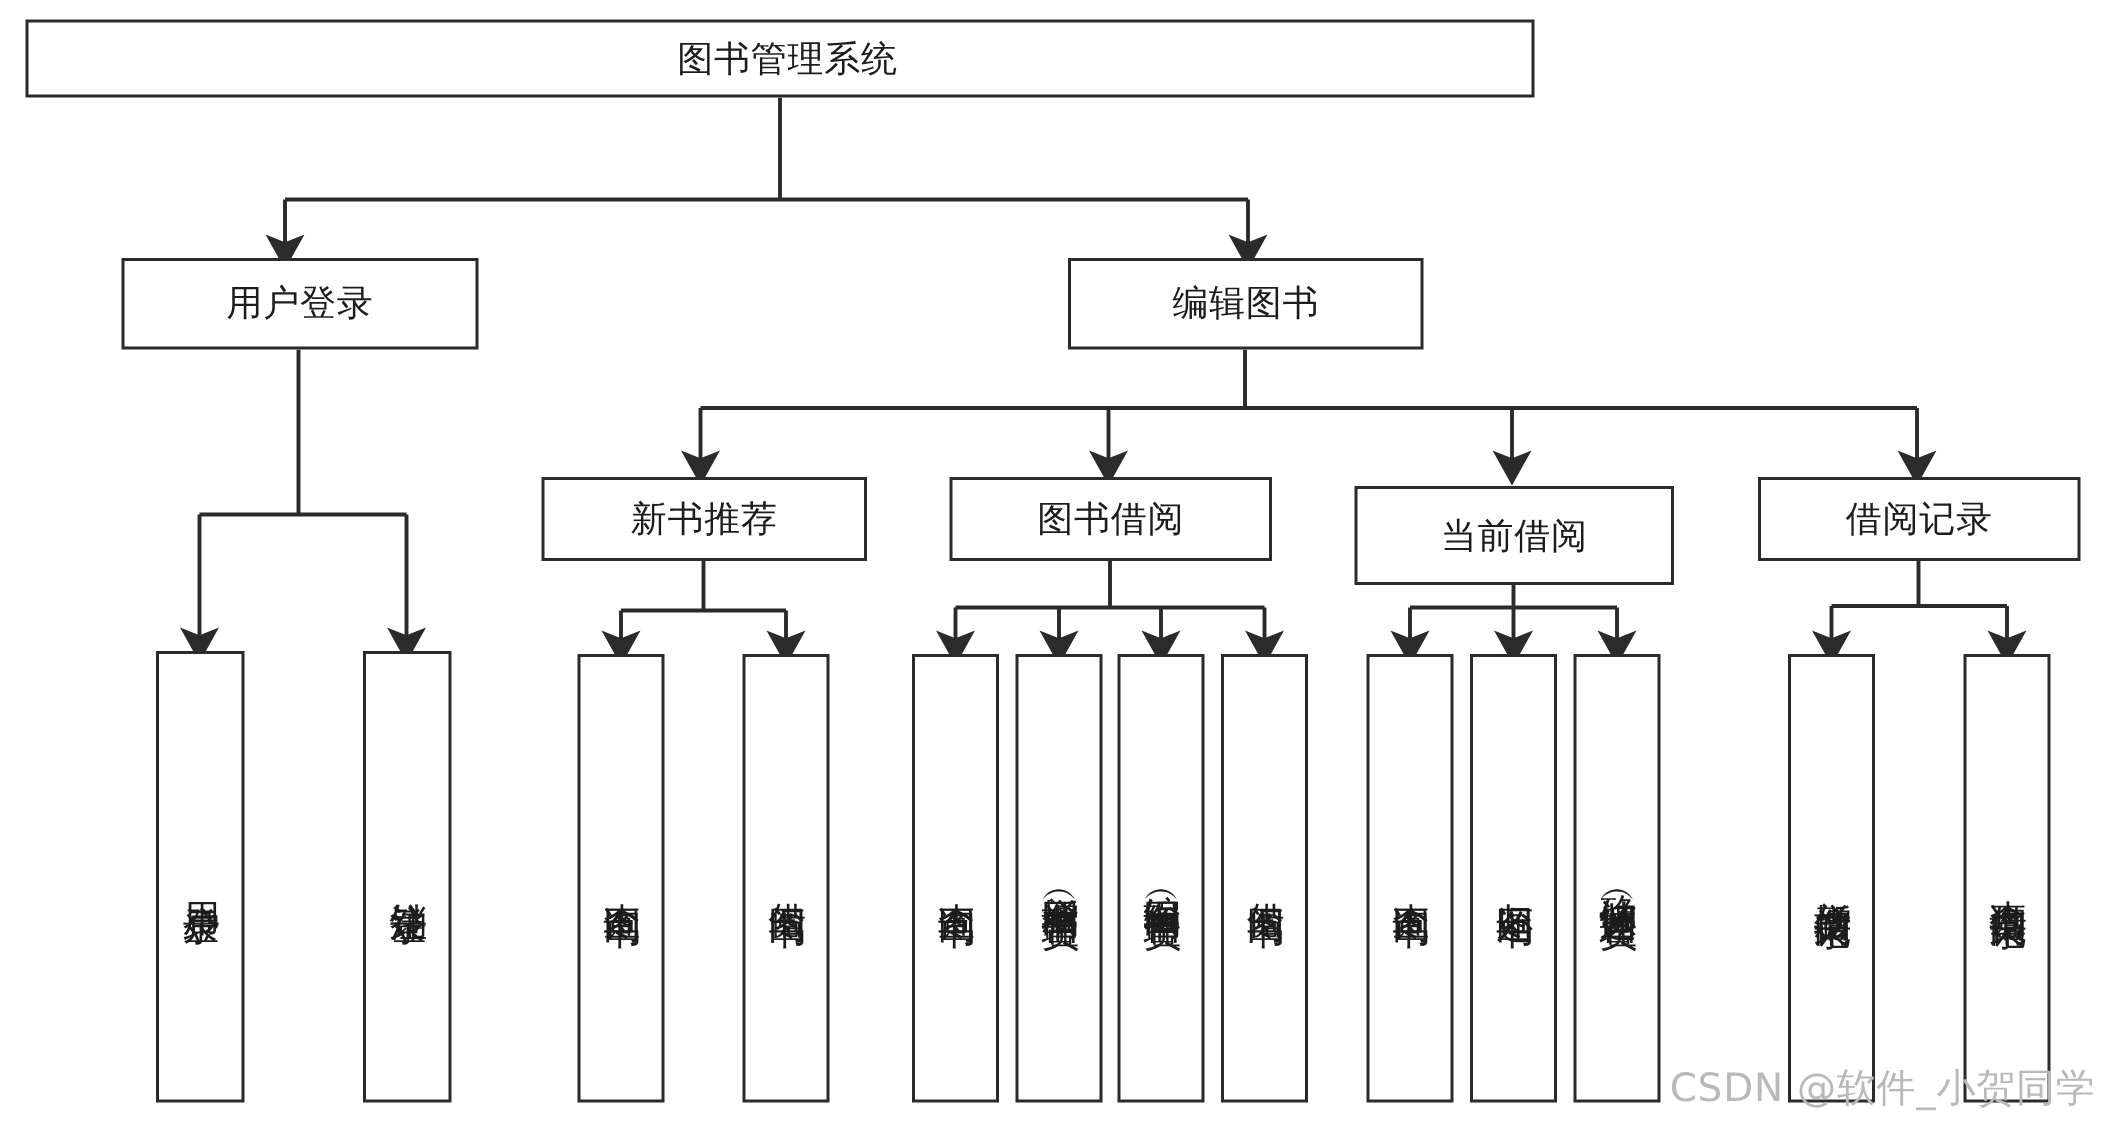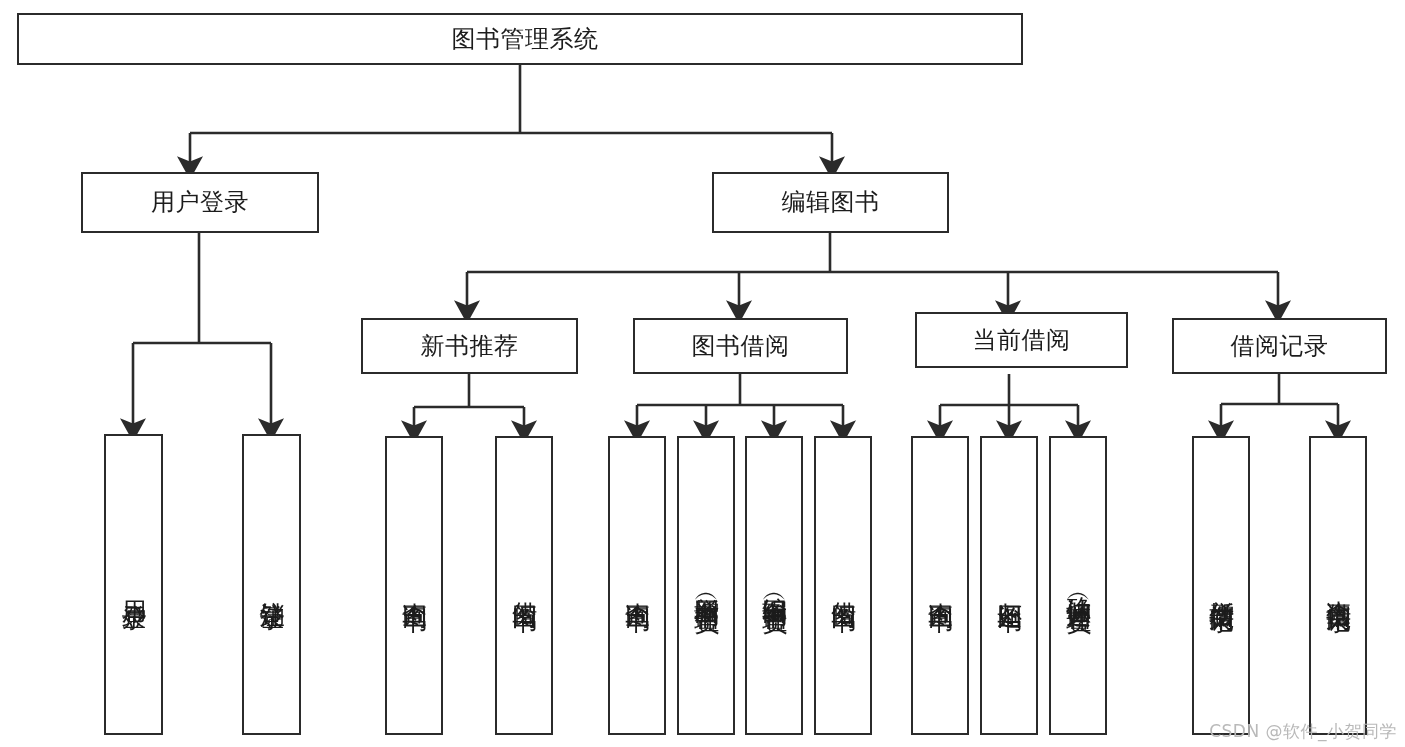--- a/index.html
+++ b/index.html
@@ -38,21 +38,21 @@
     writing-mode:vertical-rl;
     text-orientation:upright;
     text-align:center;
     max-height:100%;
   }
   .root{font-size:25px;padding-left:10px;}
   #edges{position:absolute;left:0;top:0;width:1405px;height:747px;pointer-events:none;}
   .watermark{
     position:absolute;
     right:8px;bottom:4px;
-    font-size:17px;
+    font-size:26px;
     color:#b9b9b9;
     white-space:nowrap;
     letter-spacing:0.5px;
   }
 </style>
 </head>
 <body>
 
 <div id="diagram">
 
@@ -116,21 +116,21 @@
   <div class="node horiz" style="left:712px;top:172px;width:237px;height:61px;">
     <span>编辑图书</span>
   </div>
 
   <div class="node horiz" style="left:361px;top:318px;width:217px;height:56px;">
     <span>新书推荐</span>
   </div>
   <div class="node horiz" style="left:633px;top:318px;width:215px;height:56px;">
     <span>图书借阅</span>
   </div>
-  <div class="node horiz" style="left:903px;top:312px;width:213px;height:56px;margin-left:12px;">
+  <div class="node horiz" style="left:903px;top:324px;width:213px;height:66px;">
     <span>当前借阅</span>
   </div>
   <div class="node horiz" style="left:1172px;top:318px;width:215px;height:56px;text-align:right;">
     <span>借阅记录</span>
   </div>
 
   <div class="node vert" style="left:104px;top:434px;width:59px;height:301px;">
     <span>用户登录</span>
   </div>
   <div class="node vert" style="left:242px;top:434px;width:59px;height:301px;">

